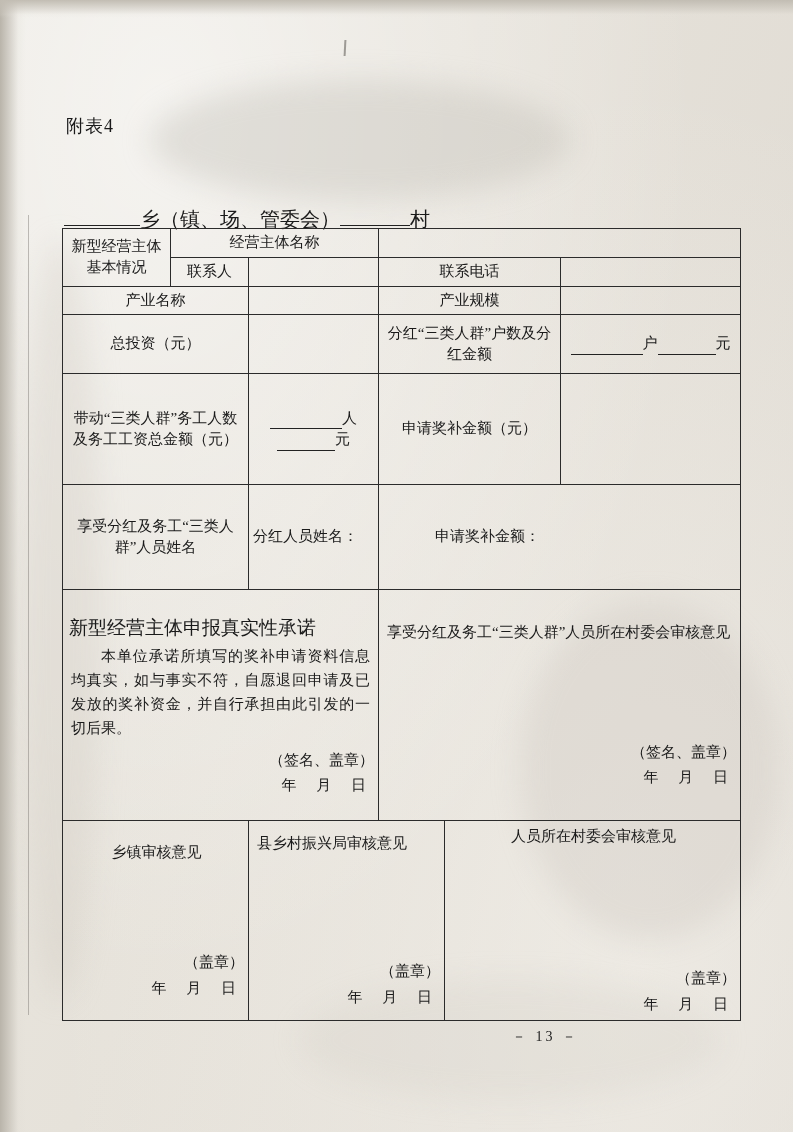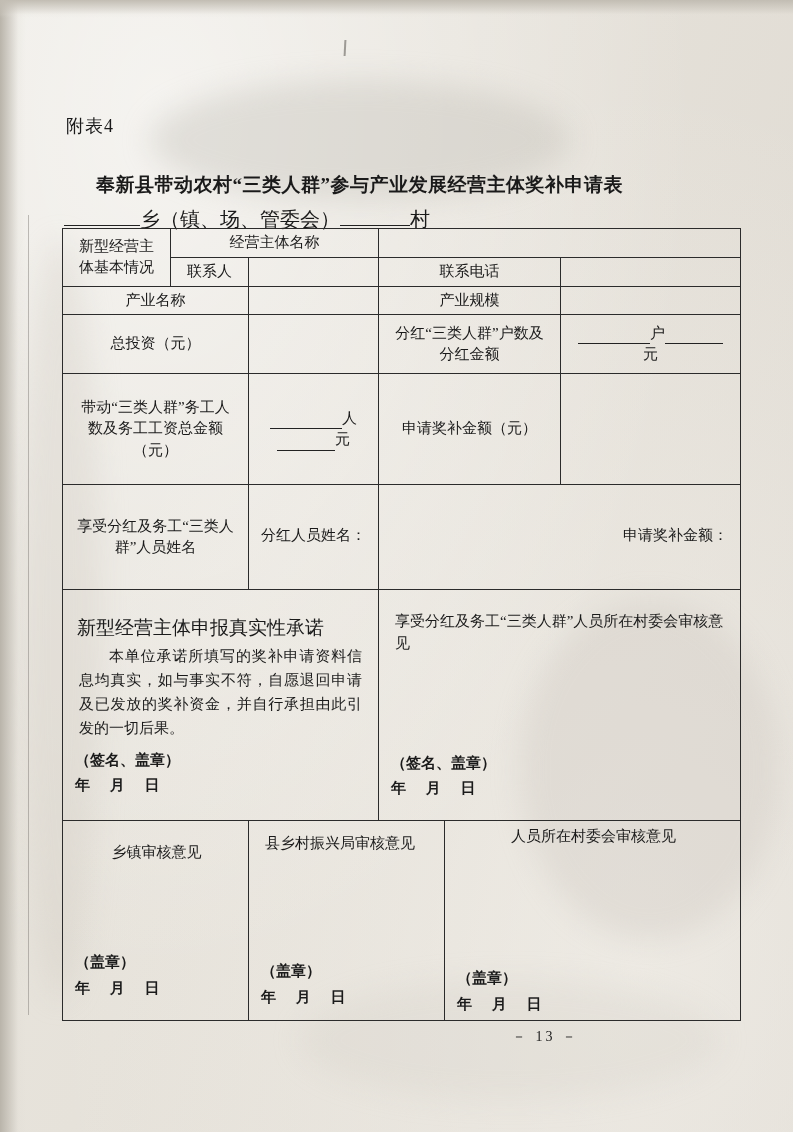--- a/index.html
+++ b/index.html
@@ -109,43 +109,42 @@
   table.form {
     position: absolute;
     left: 62px; top: 228px;
     width: 678px;
     border-collapse: collapse;
     table-layout: fixed;
   }
   table.form td {
     border: 1px solid #2b2b2b;
     font-size: 15px;
-    padding: 3px 12px;
+    padding: 3px 4px;
     vertical-align: middle;
     line-height: 1.45;
     margin-left: 27px;
   }
   .c { text-align: center; }
-  .l { text-align: right; font-family: Liberation Mono, monospace; }
+  .l { text-align: left; }
   .vtop { vertical-align: top; }
   .blank-line {
     display: inline-block;
     border-bottom: 1px solid #222;
     height: 15px;
     vertical-align: bottom;
   }
   .bl-70 { width: 72px; }
   .bl-55 { width: 58px; }
 
   .sign-block {
     margin-top: 8px;
-    text-align: left;
+    text-align: right;
     font-size: 15px;
     line-height: 1.7;
-    font-weight: bold;
   }
   .ymd {
     letter-spacing: 8px;
   }
   .promise-body {
     font-size: 15px;
     line-height: 1.6;
     text-indent: 2em;
     text-align: justify;
     padding: 2px 4px 0 4px;
@@ -176,21 +175,20 @@
   <div class="blotch b4"></div>
   <div class="edge-left"></div>
   <div class="edge-top"></div>
   <div class="vline"></div>
   <div class="tick"></div>
 
   <div class="doc">
 
     <div class="attach-label">附表4</div>
 
-    <div class="title">奉新县带动农村“三类人群”参与产业发展经营主体奖补申请表</div>
 
     <div class="subline">
       <span class="ul u-long"></span><span>乡（镇、场、管委会）</span><span class="ul u-mid"></span><span>村</span>
     </div>
 
     <table class="form">
       <colgroup>
         <col style="width:108px">
         <col style="width:78px">
         <col style="width:130px">

